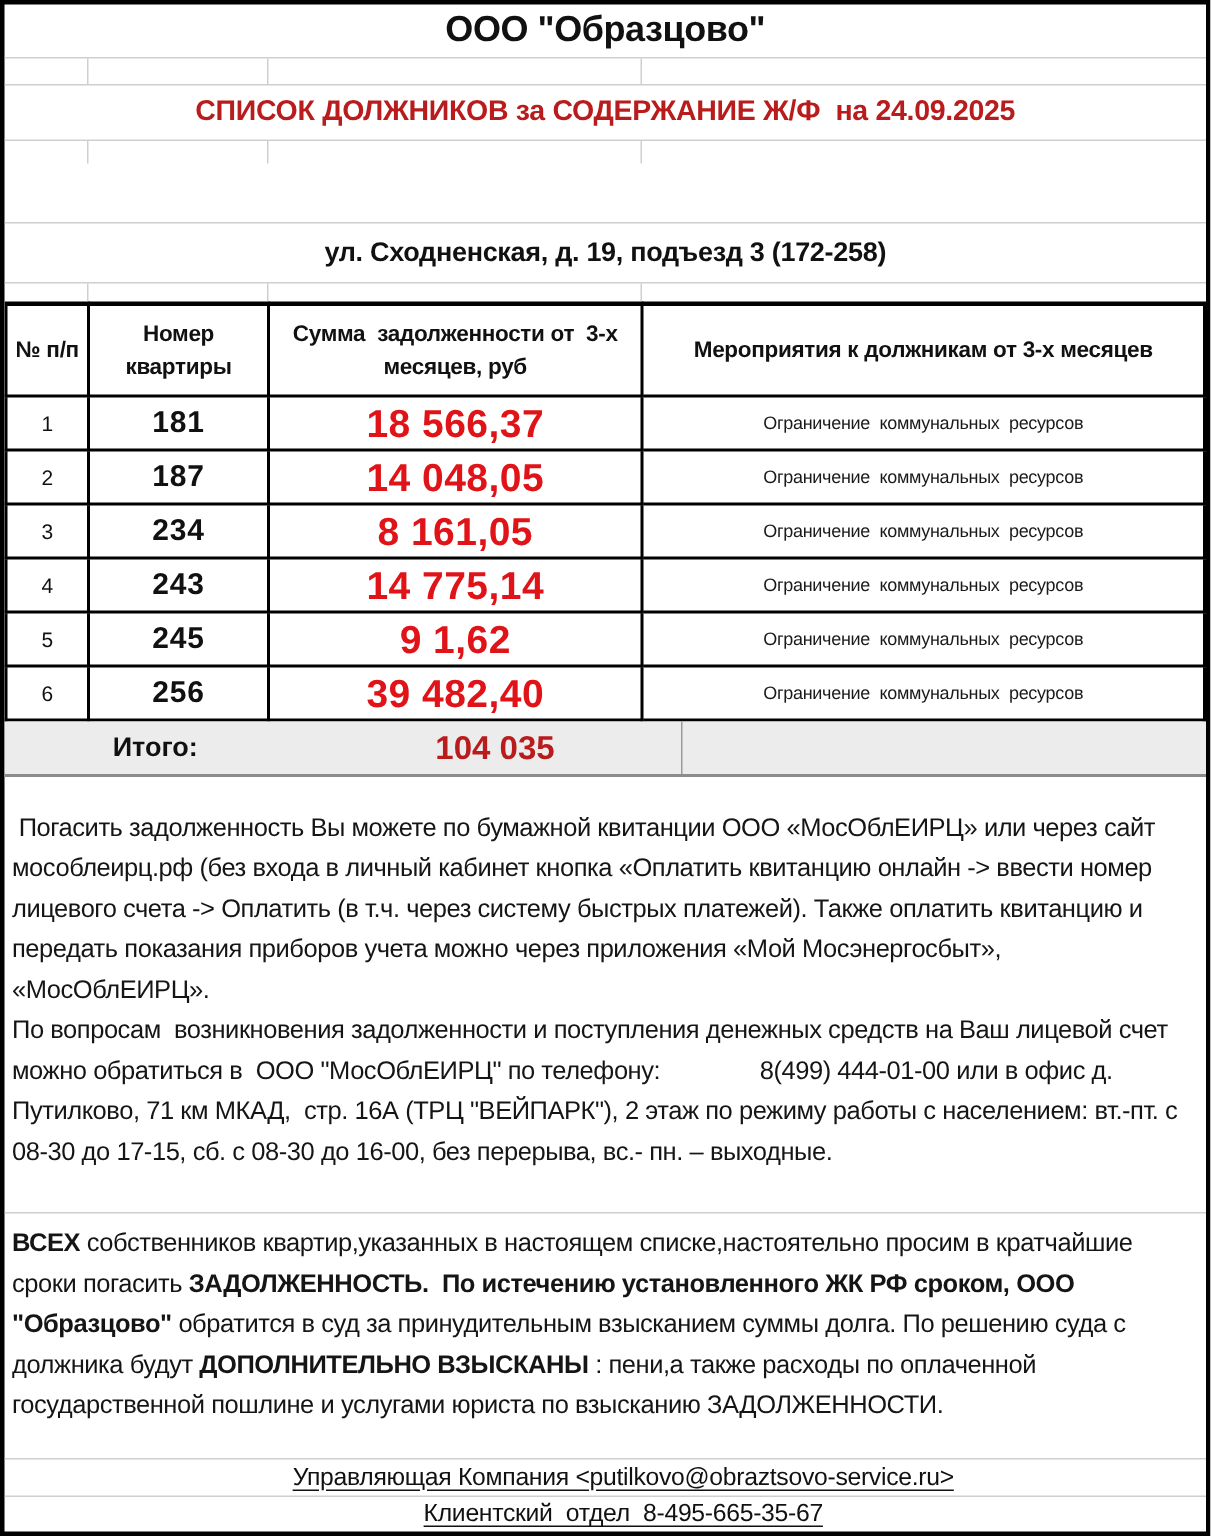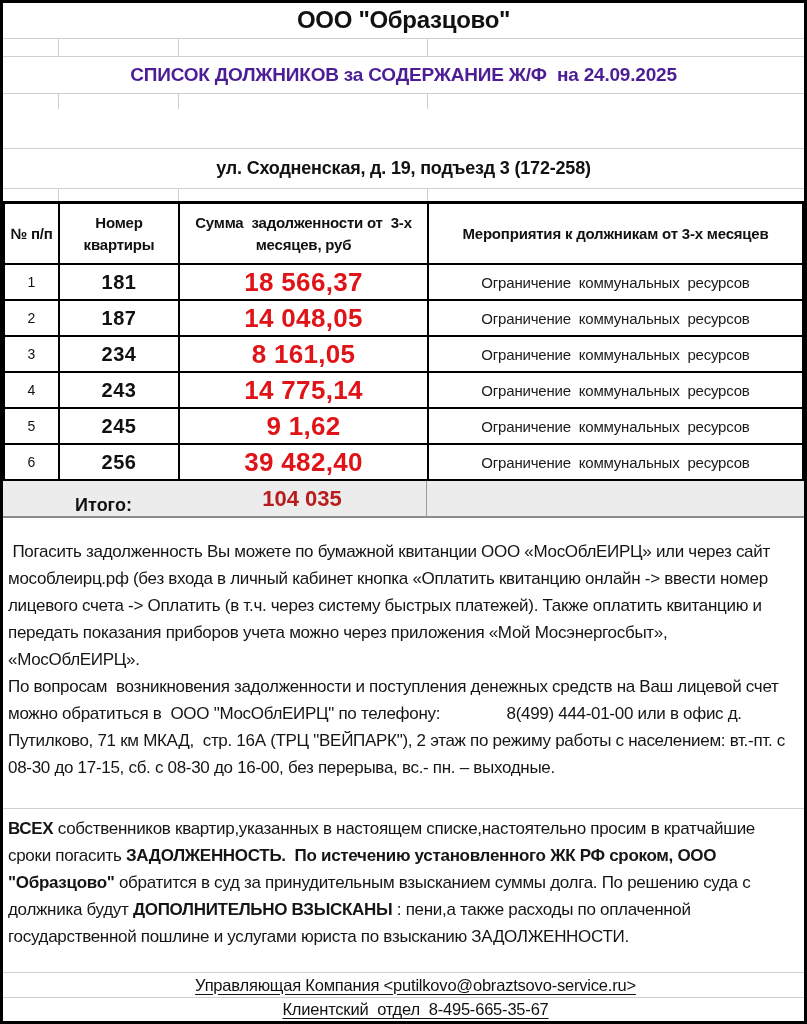--- a/index.html
+++ b/index.html
@@ -8,34 +8,34 @@
   .sheet{width:807px;height:1024px;border:3px solid #000;background:#fff;display:flex;flex-direction:column;overflow:hidden;}
 
   .title-row{height:36px;display:flex;align-items:center;justify-content:center;
     font-size:24px;font-weight:bold;letter-spacing:-0.3px;}
   .spacer{position:relative;border-top:1px solid #cfcfcf;border-bottom:1px solid #cfcfcf;}
   .sp1{height:20px;} .sp2{height:16px;border-bottom:none;} .sp3{height:13px;border-bottom:none;}
   .spacer .v{position:absolute;top:0;bottom:0;width:1px;background:#cfcfcf;}
   .v1{left:55px;} .v2{left:175px;} .v3{left:424px;}
 
   .red-row{height:37px;display:flex;align-items:center;justify-content:center;
-    font-size:19px;font-weight:bold;color:#4c1d95;white-space:pre;letter-spacing:-0.2px;}
+    font-size:19px;font-weight:bold;color:#b91c1c;white-space:pre;letter-spacing:-0.2px;}
   .addr-row{height:42px;display:flex;align-items:center;justify-content:center;
     border-top:1px solid #cfcfcf;font-size:18px;font-weight:bold;letter-spacing:-0.2px;margin-top:39px;}
 
   table{width:100%;border-collapse:collapse;table-layout:fixed;border:2px solid #000;border-top:3px solid #000;}
   th,td{border:2px solid #000;text-align:center;vertical-align:middle;padding:0 2px;}
   thead th{height:62px;font-size:15px;font-weight:bold;letter-spacing:-0.2px;white-space:pre-wrap;line-height:1.45;}
   tbody td{height:36px;}
   td.c-num{font-size:14px;font-weight:normal;}
   td.c-apt{font-size:20px;font-weight:bold;letter-spacing:0.5px;}
   td.c-amt{font-size:26px;font-weight:bold;color:#e01418;letter-spacing:0.3px;}
-  td.c-act{font-size:15px;white-space:pre-wrap;color:#1a1a1a;letter-spacing:-0.2px;}
+  td.c-act{font-size:12px;white-space:pre-wrap;color:#1a1a1a;letter-spacing:-0.2px;}
 
-  .total-row{height:38px;background:#ececec;display:flex;align-items:flex-end;border-bottom:2px solid #8c8c8c;}
+  .total-row{height:38px;background:#ececec;display:flex;align-items:center;border-bottom:2px solid #8c8c8c;gap:28px;}
   .total-label-zone{width:175px;display:flex;align-items:center;justify-content:center;
     font-size:18px;font-weight:bold;padding-left:26px;}
   .total-amount-zone{width:249px;display:flex;align-items:center;justify-content:center;
     border-right:1px solid #9a9a9a;align-self:stretch;font-size:22px;font-weight:bold;color:#b91c1c;}
   .total-rest{flex:1;}
 
   .paras{height:280px;overflow:hidden;padding:20px 8px 0 5px;}
   .para{font-size:17px;line-height:27px;letter-spacing:-0.3px;white-space:pre-wrap;color:#151515;}
   .thin-sep{height:20px;border-bottom:1px solid #cfcfcf;}
   .para3-wrap{height:168px;overflow:hidden;padding:6px 8px 0 5px;}

